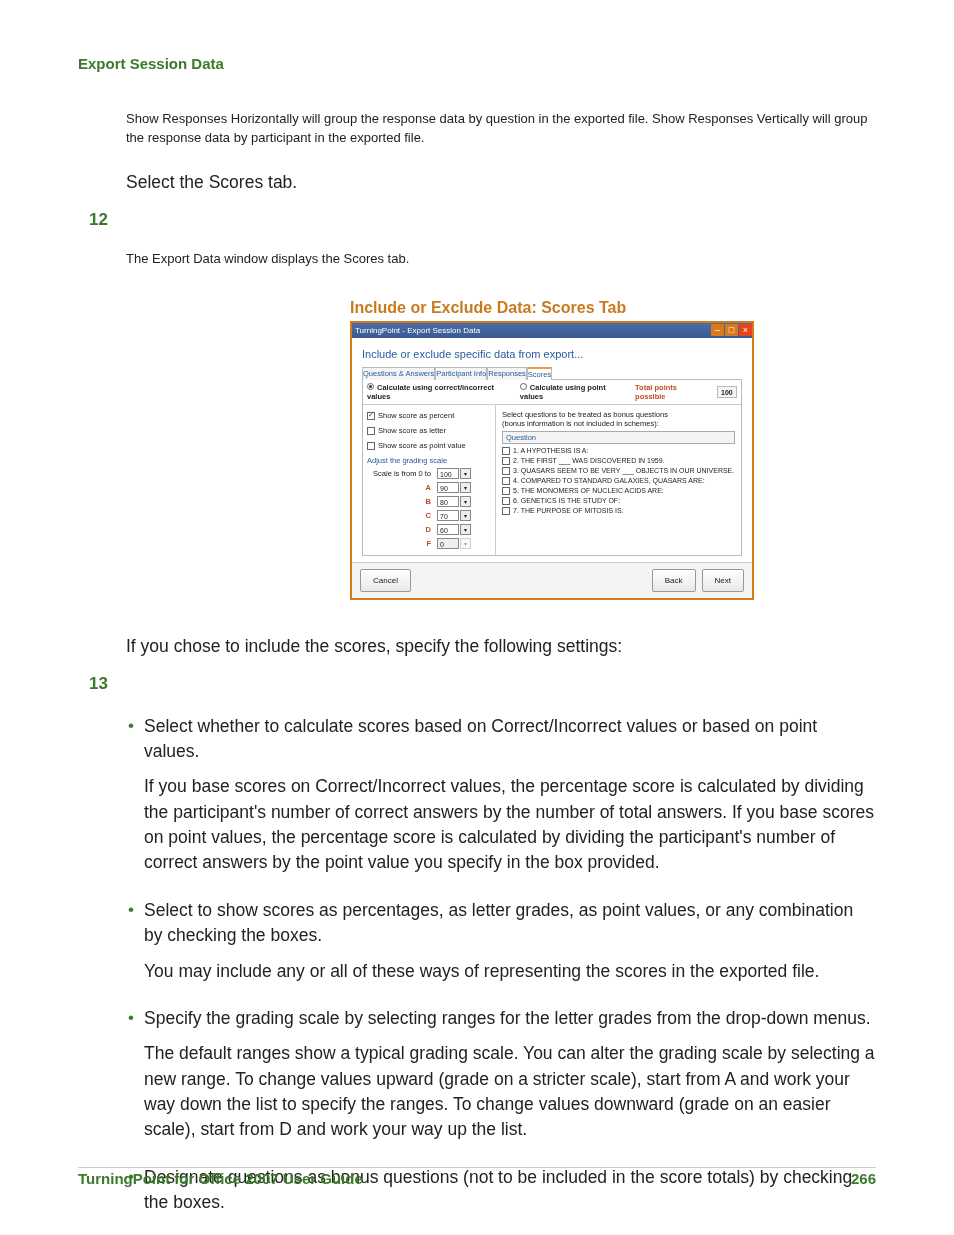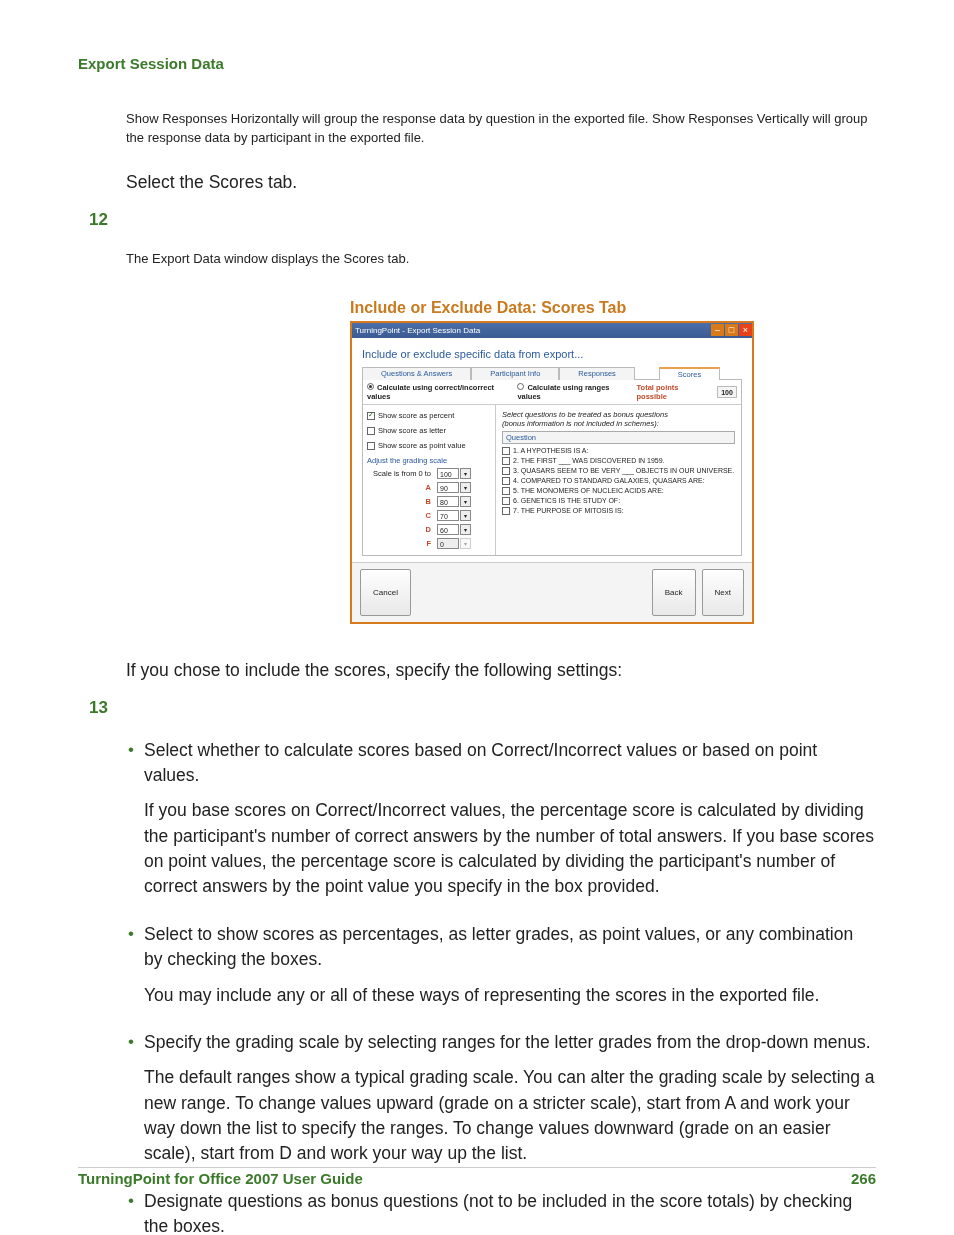--- a/index.html
+++ b/index.html
@@ -95,31 +95,30 @@
   }
   .tabs {
     display: flex;
     border-bottom: none;
     font-size: 7.5px;
     color: #2a5a9e;
   }
   .tab {
     border: 1px solid #bbb;
     border-bottom: none;
-    padding: 1px 18px;
+    padding: 1px 0;
     margin-right: 0;
     background: #f4f4f4;
     position: relative;
     top: 1px;
   }
   .tab.active {
     background: #fff;
     border-top: 2px solid #e8a04a;
     z-index: 2;
-    margin-left: 24px;
   }
   .tab-pane {
     border: 1px solid #bbb;
     background: #fff;
   }
   .calc-row {
     display: flex;
     align-items: center;
     border-bottom: 1px solid #ccc;
     padding: 3px 4px;
@@ -136,35 +135,35 @@
   .col-r { flex:1; border-left:1px solid #ccc; padding: 5px 6px; }
   .chk { width:8px; height:8px; border:1px solid #666; display:inline-block; margin-right:3px; vertical-align:middle; }
   .chk.on::after{content:"✓"; font-size:7px; position:relative; top:-3px; left:0; color:#2a5a2a;}
   .opt { font-size:7.5px; margin-bottom:6px; }
   .adj-link { color:#2a5a9e; font-size:7.5px; margin-top:4px; }
   .scale-row { display:flex; align-items:center; font-size:7.5px; margin-top:3px; }
   .scale-row .lab { width:70px; text-align:right; padding-right:6px; }
   .scale-row .lab.letter { color:#c04a2a; font-weight:700; }
   .nbox { width:22px; height:11px; border:1px solid #888; font-size:7px; padding-left:2px; line-height:11px; background:#fff;}
   .dd { width:11px; height:11px; border:1px solid #888; background:#eee; display:flex; align-items:center; justify-content:center; font-size:6px; margin-left:1px;}
-  .col-r .hint { font-size:7.5px;font-style:italic; }
+  .col-r .hint { font-size:7.5px; }
   .qhdr { border:1px solid #aaa; background:#f4f4f4; font-size:7.5px; padding:1px 3px; margin:3px 0 3px 0; color:#2a5a9e;}
   .qrow { display:flex; align-items:flex-start; font-size:7px; margin-bottom:2px; }
   .qrow .chk { flex-shrink:0; margin-top:0; }
   .dlg-foot {
     border-top: 1px solid #ccc;
     background: #f4f4f4;
     padding: 6px 8px;
     display:flex;
   }
   .btn {
     border:1px solid #999;
     background: linear-gradient(#fff,#e8e8e8);
     font-size: 8px;
-    padding: 18px 12px;
+    padding: 6px 12px;
     border-radius: 2px;
     margin-left: 6px;
   }
   .btn:first-child { margin-left:0; }
   .foot-spacer { flex:1; }
 
   
   .bullets { margin-left: 48px; }
   .bwrap { margin-bottom: 22px; }
   .brow { display:flex; }
@@ -214,21 +213,21 @@
         <div class="dlg-hdr">Include or exclude specific data from export...</div>
         <div class="tabs">
           <div class="tab">Questions &amp; Answers</div>
           <div class="tab">Participant Info</div>
           <div class="tab">Responses</div>
           <div class="tab active">Scores</div>
         </div>
         <div class="tab-pane">
           <div class="calc-row">
             <span><span class="radio on"></span><span>Calculate using correct/incorrect values</span></span>
-            <span><span class="radio"></span><span>Calculate using ranges values</span></span>
+            <span><span class="radio"></span><span>Calculate using point values</span></span>
             <span class="pts-lbl">Total points possible</span>
             <span class="pts-box">100</span>
           </div>
           <div class="two-col">
             <div class="col-l">
               <div class="opt"><span class="chk on"></span><span>Show score as percent</span></div>
               <div class="opt"><span class="chk"></span><span>Show score as letter</span></div>
               <div class="opt"><span class="chk"></span><span>Show score as point value</span></div>
               <div class="adj-link">Adjust the grading scale</div>
               <div class="scale-row">

